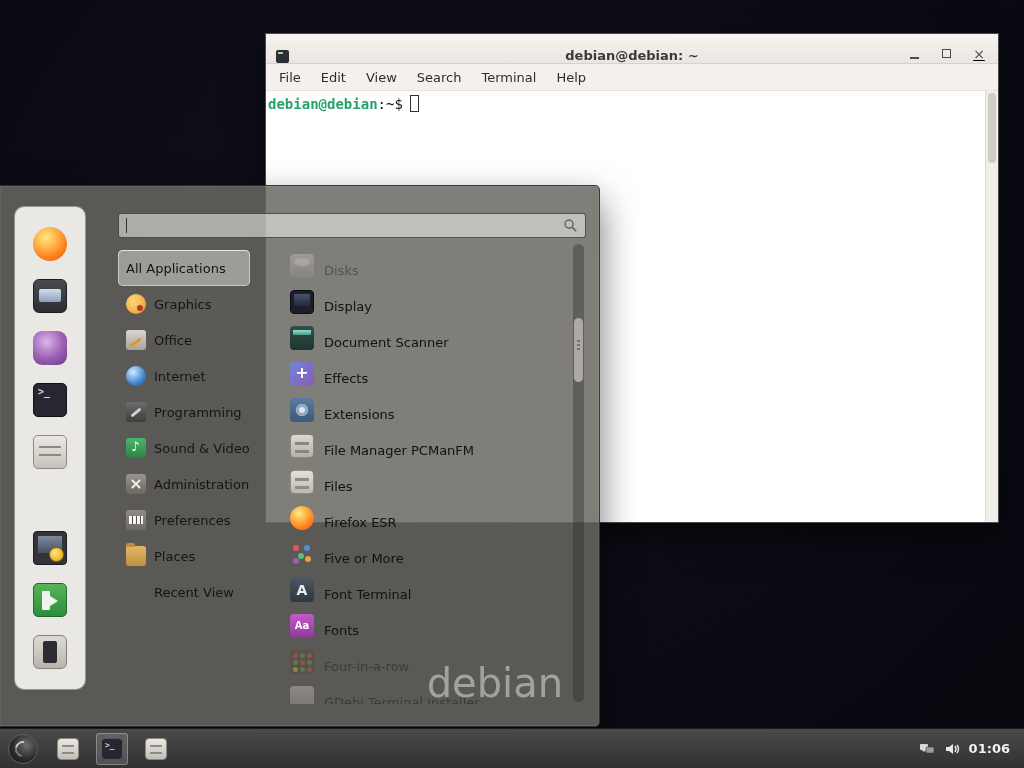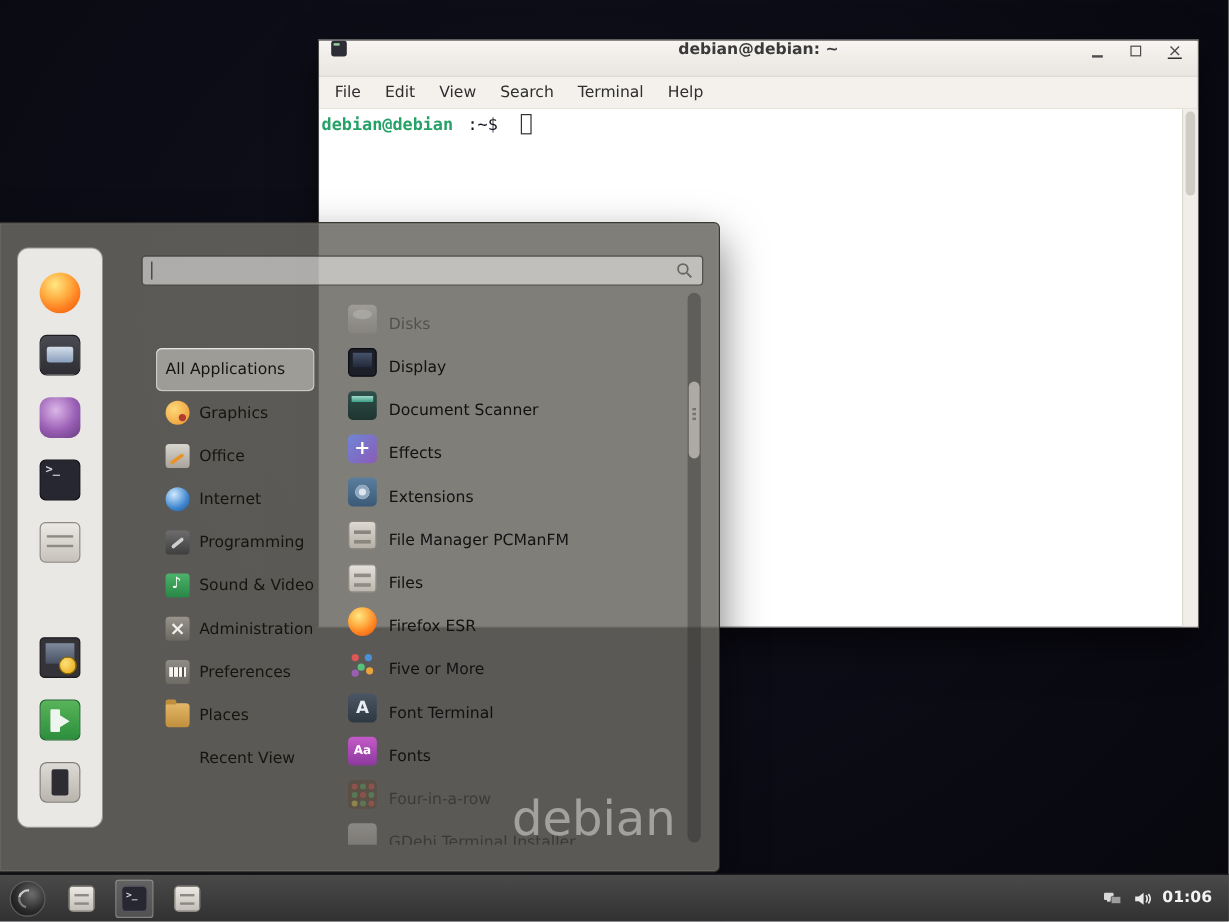--- a/index.html
+++ b/index.html
@@ -5,35 +5,35 @@
   * { margin:0; padding:0; box-sizing:border-box; }
   html,body { width:1024px; height:768px; overflow:hidden; font-family:"DejaVu Sans",sans-serif; }
   .desktop { position:relative; width:1024px; height:768px;
     background:radial-gradient(ellipse at 45% 35%, #12121f 0%, #0a0a13 70%, #07070d 100%); }
 
   
   .terminal-window { position:absolute; left:265px; top:33px; width:734px; height:490px;
     background:#fff; border:1px solid #4a4a4a; box-shadow:0 14px 30px rgba(0,0,0,.6);
     z-index:2; display:flex; flex-direction:column; }
   .titlebar { height:30px; background:linear-gradient(#f7f4f1,#e9e5e0); border-bottom:1px solid #d6d2cc;
-    display:flex; align-items:flex-start; position:relative; padding:0 10px; flex:0 0 auto;text-decoration:underline; }
+    display:flex; align-items:flex-end; position:relative; padding:0 10px; flex:0 0 auto;text-decoration:underline; }
   .win-icon { width:13px; height:13px; background:#2c2d36; border-radius:2px; position:relative; }
   .win-icon::after { content:""; position:absolute; left:2px; top:2px; width:5px; height:2px; background:#9ad2a0; }
   .win-title { position:absolute; left:0; right:0; text-align:center; font-weight:bold; font-size:13px; color:#3a3a3a; pointer-events:none; }
   .controls { margin-left:auto; display:flex; gap:14px; z-index:1; }
   .ctrl { width:18px; height:18px; border:none; background:transparent; color:#4d4d4d;
     font-size:14px; line-height:16px; position:relative; font-family:inherit; }
   .ctrl .bar { position:absolute; left:4px; bottom:4px; width:9px; height:2px; background:#4d4d4d; }
   .ctrl .box { position:absolute; left:4px; top:4px; width:9px; height:9px; border:1.5px solid #4d4d4d; }
   .menubar { height:27px; background:#f4f1ed; display:flex; align-items:center; gap:2px;
     padding:0 4px; border-bottom:1px solid #e6e2dc; flex:0 0 auto; }
   .menu-item { border:none; background:transparent; font-size:13px; color:#2e2e2e; padding:3px 9px; font-family:inherit; }
   .term-body { flex:1; position:relative; background:#fff; font-family:"DejaVu Sans Mono",monospace;
     font-size:14px; padding:4px 2px; }
-  .prompt-line { display:flex; align-items:center;gap:12px; }
+  .prompt-line { display:flex; align-items:center; }
   .prompt-user { color:#26a269; font-weight:bold; }
   .prompt-path { color:#171421; }
   .term-cursor { display:inline-block; width:9px; height:17px; border:1px solid #2e3436; margin-left:7px; }
   .term-scrollbar { position:absolute; right:0; top:0; bottom:0; width:13px; background:#f1eeea; border-left:1px solid #ddd9d3; }
   .term-thumb { position:absolute; top:2px; left:2px; right:2px; height:70px; background:#cfcbc5; border-radius:4px; }
 
   
   .app-menu { position:absolute; left:0; top:185px; width:600px; height:542px; z-index:3;
     background:rgba(106,103,97,0.85); border:1px solid rgba(28,28,26,0.7); border-left:none;
     border-radius:0 5px 5px 0; box-shadow:0 16px 36px rgba(0,0,0,.55), inset 0 0 0 1px rgba(255,255,255,0.07); }
@@ -45,21 +45,21 @@
   .fav { width:34px; height:34px; position:relative; display:inline-block; }
 
   .search-bar { position:absolute; left:118px; top:27px; width:468px; height:25px;
     background:rgba(255,255,255,0.5); border:1px solid rgba(45,44,42,0.75); border-radius:3px;
     display:flex; align-items:center; padding:0 7px; }
   .caret { width:1px; height:15px; background:#333; flex:0 0 auto; }
   .search-input { flex:1; border:none; background:transparent; outline:none; font-size:13px;
     color:#222; font-family:inherit; height:100%; min-width:0; }
   .search-icon { width:15px; height:15px; opacity:.8; flex:0 0 auto; }
 
-  .categories { position:absolute; left:130px; top:64px; width:132px;margin-top:40px; }
+  .categories { position:absolute; left:118px; top:64px; width:132px; }
   .cat-row { display:flex; align-items:center; gap:8px; height:36px; padding:0 8px;
     font-size:13px; color:#15150f; border-radius:5px; }
   .cat-row.selected { background:rgba(214,211,205,0.55);
     box-shadow:inset 0 0 0 1px rgba(255,255,255,0.45), inset 0 1px 0 rgba(255,255,255,0.5); }
   .cat-icon { width:20px; height:20px; flex:0 0 auto; position:relative; display:inline-block; border-radius:3px; }
   .cat-label { white-space:nowrap; }
 
   .apps { position:absolute; left:284px; top:56px; width:286px; height:462px; overflow:hidden; }
   .app-row { display:flex; align-items:flex-end; gap:10px; height:36px; padding:0 6px; font-size:13px; color:#111; }
   .app-row.faded { opacity:.42; }

